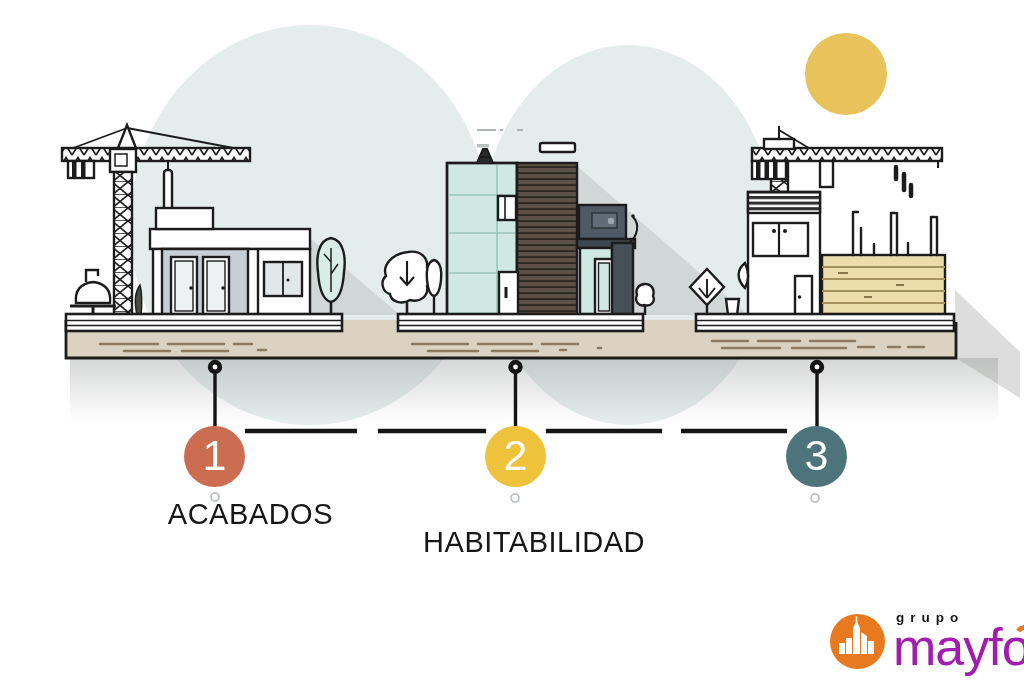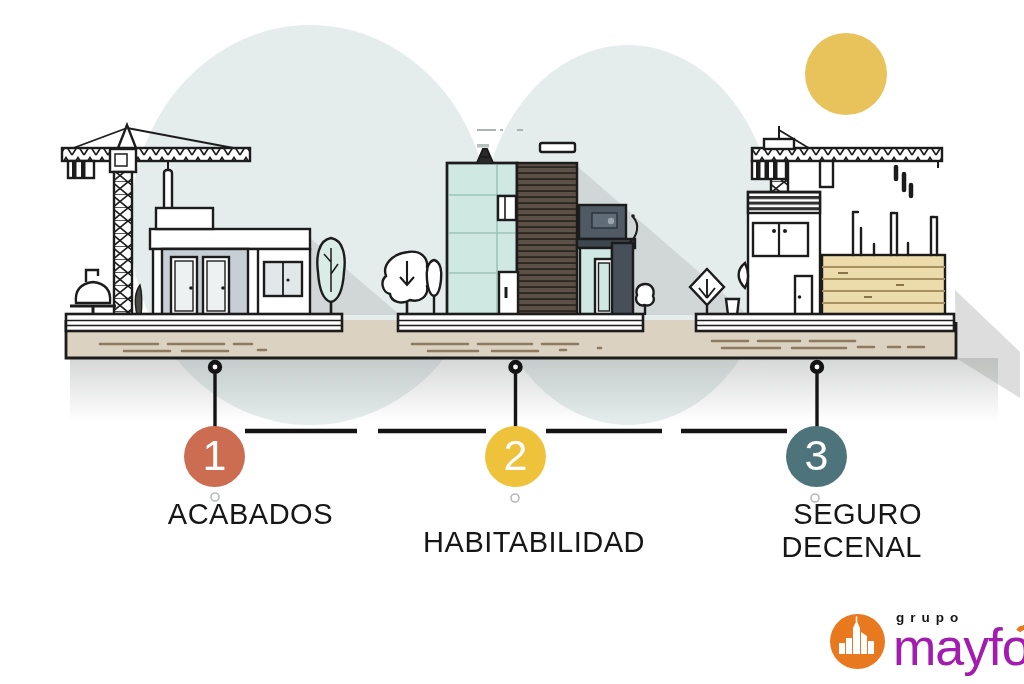--- a/index.html
+++ b/index.html
@@ -291,21 +291,20 @@
   </div>
   <div class="step-circle c2" style="left:485px;top:426px;">
     <span>2</span>
   </div>
   <div class="step-circle c3" style="left:786px;top:426px;">
     <span>3</span>
   </div>
 
   <div class="step-label l1">ACABADOS</div>
   <div class="step-label l2">HABITABILIDAD</div>
-  <div class="step-label l3">SEGURO DECENAL</div>
 
   <div class="logo">
     <svg class="logo-mark" viewBox="0 0 55 55">
       <circle cx="27.5" cy="27.5" r="27.5" fill="#e8791f"></circle>
       <g fill="#ffffff">
         <rect x="9" y="29" width="6" height="11"></rect>
         <rect x="16" y="24" width="6" height="16"></rect>
         <rect x="23" y="14" width="7" height="26"></rect>
         <polygon points="23,14 30,14 26.5,6.5"></polygon>
         <rect x="25.7" y="2.5" width="1.6" height="5"></rect>

